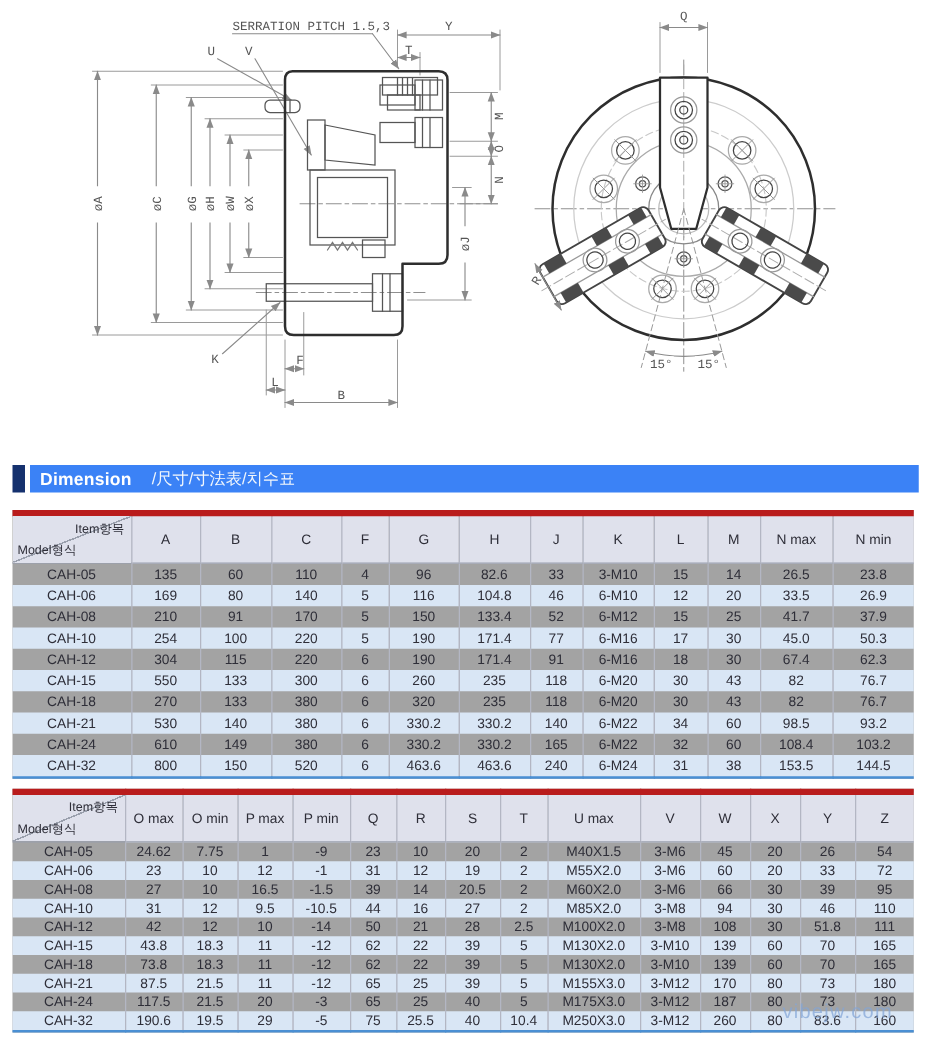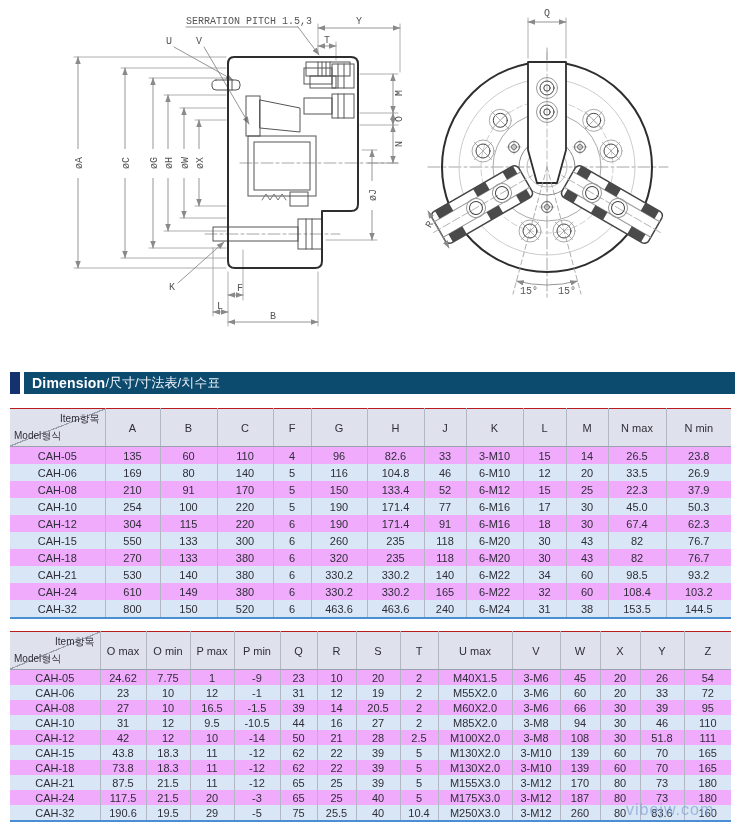--- a/index.html
+++ b/index.html
@@ -6,27 +6,27 @@
   body{width:740px;height:833px;position:relative;font-family:"Liberation Sans",sans-serif;color:#222;}
   .page{position:absolute;inset:0;background:#fff;overflow:hidden;}
 
   
   svg.drawing{position:absolute;left:0;top:0;display:block;}
   svg.drawing text{font-family:"Liberation Mono","DejaVu Sans Mono",monospace;font-size:10px;fill:#555;}
 
   
   .dim-bar{position:absolute;left:10px;top:372px;width:725px;height:22px;display:flex;align-items:stretch;}
   .dim-bar .accent{width:10px;background:#15316e;margin-right:4px;}
-  .dim-bar .bar{flex:1;background:#0c4a6e;display:flex;align-items:center;padding-left:8px;}
+  .dim-bar .bar{flex:1;background:#3b82f6;display:flex;align-items:center;padding-left:8px;}
   .dim-bar .t-en{color:#fff;font-weight:bold;font-size:14px;letter-spacing:.2px;}
-  .dim-bar .t-rest{color:#f2f7fc;font-size:13px;margin-left:0;}
+  .dim-bar .t-rest{color:#f2f7fc;font-size:13px;margin-left:16px;}
 
   
   table.spec{position:absolute;left:10px;width:721px;border-collapse:collapse;table-layout:fixed;
-             border-top:1px solid #b91c1c;border-bottom:2px solid #4a8fd3;background:#f0abfc;}
+             border-top:5px solid #b91c1c;border-bottom:2px solid #4a8fd3;background:#a3a3a3;}
   #table1{top:408px;}
   #table2{top:631px;}
   table.spec th, table.spec td{padding:0;text-align:center;font-size:11px;color:#2e2e38;
              border-left:1px solid #b3b6c3;}
   table.spec th:first-child, table.spec td:first-child{border-left:none;}
   table.spec thead th{background:#dfe1ec;height:37px;font-weight:normal;border-bottom:1px solid #9aa0ad;}
   table.spec tbody td{height:17px;}
   #table2 tbody td{height:15px;}
   table.spec tbody tr:nth-child(even){background:#d9e6f5;}
   th.corner{position:relative;}
@@ -398,21 +398,21 @@
           <td>210</td>
           <td>91</td>
           <td>170</td>
           <td>5</td>
           <td>150</td>
           <td>133.4</td>
           <td>52</td>
           <td>6-M12</td>
           <td>15</td>
           <td>25</td>
-          <td>22.3</td>
+          <td>41.7</td>
           <td>37.9</td>
         </tr>
         <tr>
           <td>CAH-10</td>
           <td>254</td>
           <td>100</td>
           <td>220</td>
           <td>5</td>
           <td>190</td>
           <td>171.4</td>

